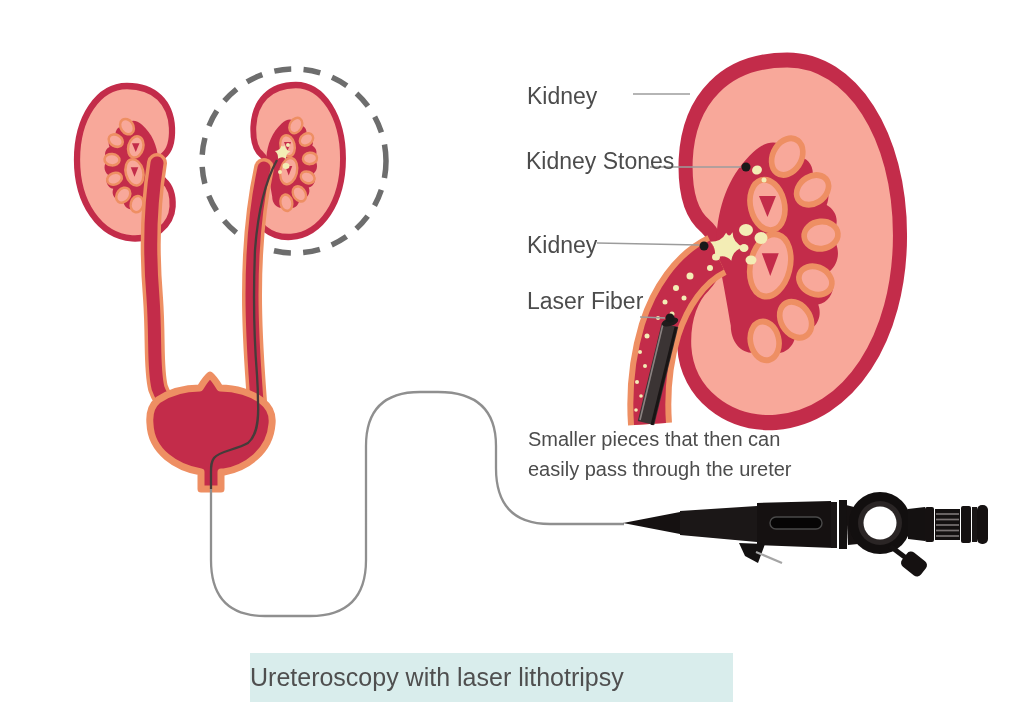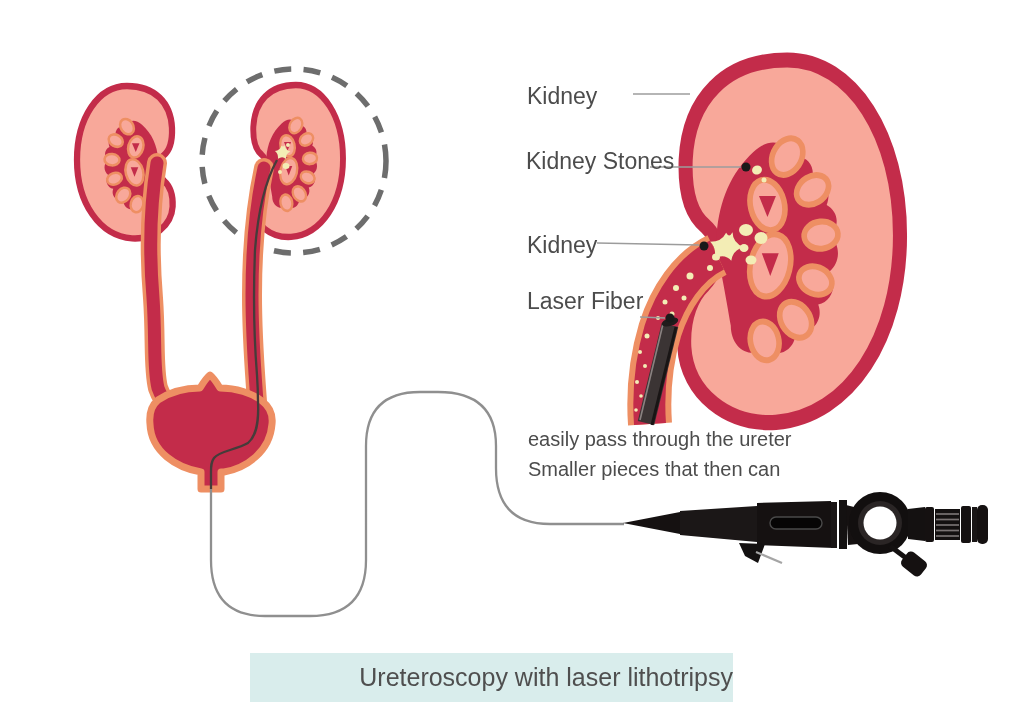--- a/index.html
+++ b/index.html
@@ -10,21 +10,21 @@
     --title-background:#d9edec;
   }
   html,body{margin:0;padding:0;background:var(--background);}
   .canvas{position:relative;width:1024px;height:723px;background:var(--background);
           overflow:hidden;font-family:"Liberation Sans", sans-serif;}
   .scene{position:absolute;left:0;top:0;}
   .lbl{position:absolute;font-size:23px;color:var(--annotation-ink);white-space:nowrap;}
   .caption{position:absolute;left:528px;top:424px;font-size:20px;line-height:30px;
            color:var(--annotation-ink);}
   .title-banner{position:absolute;left:250px;top:653px;width:483px;height:49px;
-           background:var(--title-background);display:flex;align-items:center;justify-content:flex-end;
+           background:var(--title-background);display:flex;align-items:center;justify-content:flex-start;
            font-size:25px;color:#4f4f4f;}
   
   .bean{fill:var(--organ-fill);stroke:var(--organ-outline);stroke-width:10;}
   .cFill{fill:var(--organ-outline);}
   .calyx{fill:var(--organ-fill);stroke:var(--duct-outline);stroke-width:4;stroke-linejoin:round;}
   .tubeOut{stroke:var(--duct-outline);fill:none;stroke-linecap:round;}
   .tubeIn{stroke:var(--organ-outline);fill:none;stroke-linecap:round;}
   .tubeOutCut{stroke:var(--duct-outline);fill:none;stroke-linecap:butt;}
   .tubeInCut{stroke:var(--organ-outline);fill:none;stroke-linecap:butt;}
   .bladder{fill:var(--organ-outline);stroke:var(--duct-outline);stroke-width:7;stroke-linejoin:round;}
@@ -174,20 +174,20 @@
       <rect x="902" y="555" width="24" height="18" rx="5" transform="rotate(38 914 564)" fill="#151111"></rect>
     </g>
   </svg>
 
   <div class="lbl" style="left:527px;top:83px">Kidney</div>
   <div class="lbl" style="left:526px;top:148px">Kidney Stones</div>
   <div class="lbl" style="left:527px;top:232px">Kidney</div>
   <div class="lbl" style="left:527px;top:288px">Laser Fiber</div>
 
   <div class="caption">
+    <div>Smaller pieces that then can</div>
     <div>easily pass through the ureter</div>
-    <div>Smaller pieces that then can</div>
   </div>
 
   <div class="title-banner">
     <span>Ureteroscopy with laser lithotripsy</span>
   </div>
 </div>
 
 </body></html>

